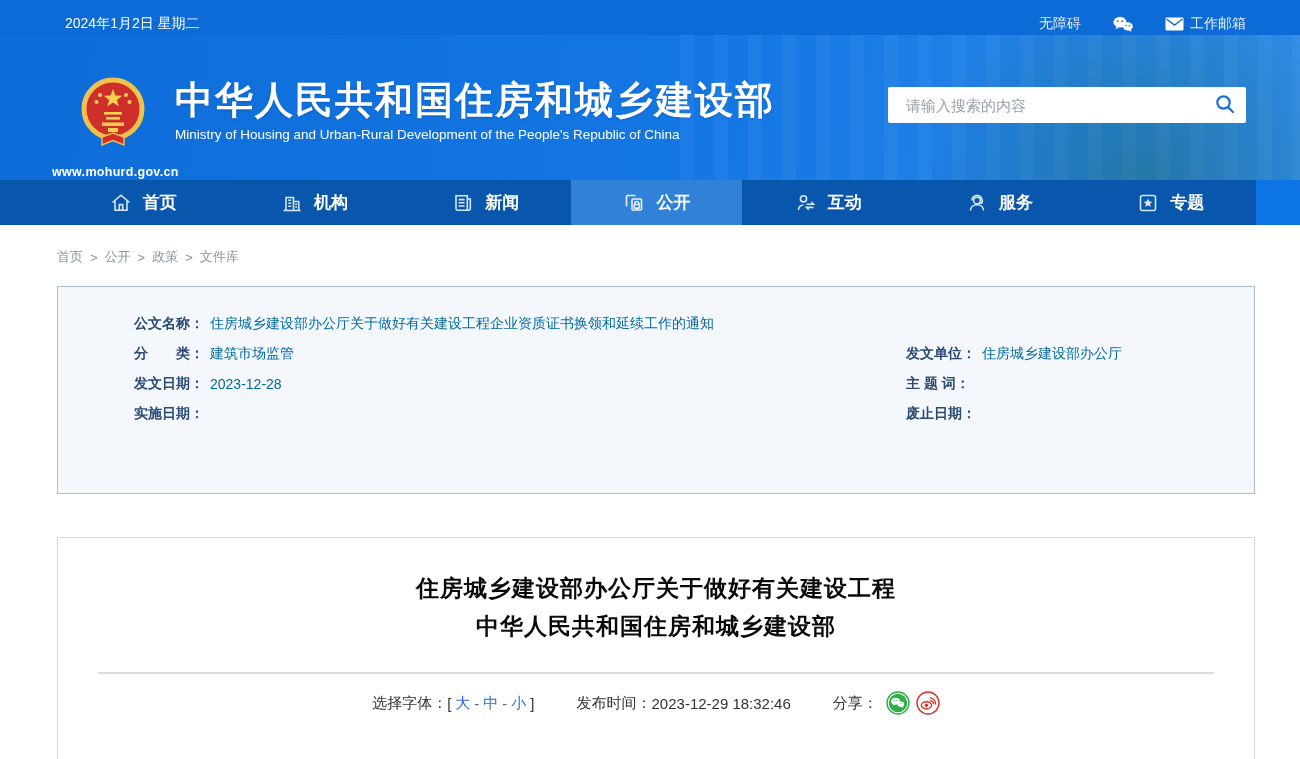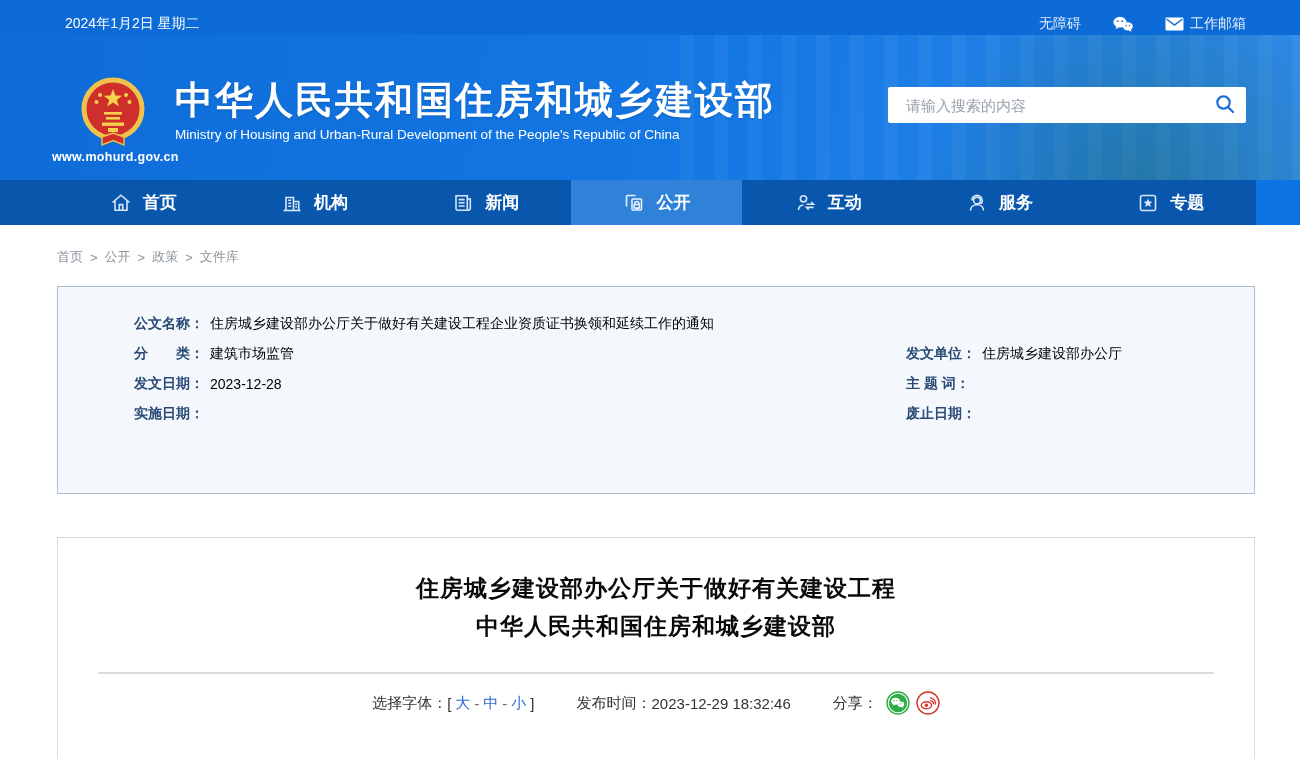--- a/index.html
+++ b/index.html
@@ -28,21 +28,21 @@
   }
   .header::after{ 
     content:""; position:absolute; right:0; top:0; width:620px; height:145px;
     background:
       radial-gradient(circle at 75% 110%, rgba(28,92,40,0.35), rgba(28,92,40,0) 45%),
       repeating-linear-gradient(90deg, rgba(255,255,255,0.045) 0 14px, rgba(255,255,255,0) 14px 34px);
     pointer-events:none;
   }
   .emblem { position:absolute; left:77px; top:41px; width:72px; height:72px; }
   .site-url {
-    position:absolute; left:52px; top:115px; width:125px; text-align:center;
+    position:absolute; left:52px; top:130px; width:125px; text-align:center;
     color:#ffffff; font-size:12.5px; font-weight:bold; letter-spacing:0.3px;
   }
   .site-title {
     position:absolute; left:175px; top:40px; color:#ffffff;
     font-size:38px; font-weight:bold; letter-spacing:2px; white-space:nowrap;
     text-shadow:0 1px 2px rgba(0,40,90,0.25);
   }
   .site-subtitle {
     position:absolute; left:163px; top:92px; color:#ffffff;
     font-size:13.5px; white-space:nowrap;margin-left:12px;
@@ -81,21 +81,21 @@
   
   .doc-info {
     position:absolute; top:286px; left:57px; width:1198px; height:208px;
     background:#f4f8fd; border:1px solid #a9bed2;
     padding:22px 0 0 76px;
     display:grid; grid-template-columns:772px 1fr; grid-auto-rows:30px; align-content:start;
   }
   .cell { display:flex; align-items:center; font-size:14px; }
   .cell.span2 { grid-column:1 / 3; }
   .cell .lbl { font-weight:bold; color:#2a4a75; white-space:pre; margin-right:6px; }
-  .cell .val { color:#000000; }
+  .cell .val { color:#0369a1; }
 
   
   .article {
     position:absolute; top:537px; left:57px; width:1198px; height:260px;
     background:#ffffff; border:1px solid #d9d9d9; border-bottom:none;
     text-align:center; padding-top:31px;
   }
   .article-title { font-size:23px; font-weight:bold; color:#0a0a0a; line-height:38px; letter-spacing:1px; }
   .article-divider { margin:27px 40px 0 40px; height:2px; background:#d8dbdf; }
   .article-meta {

